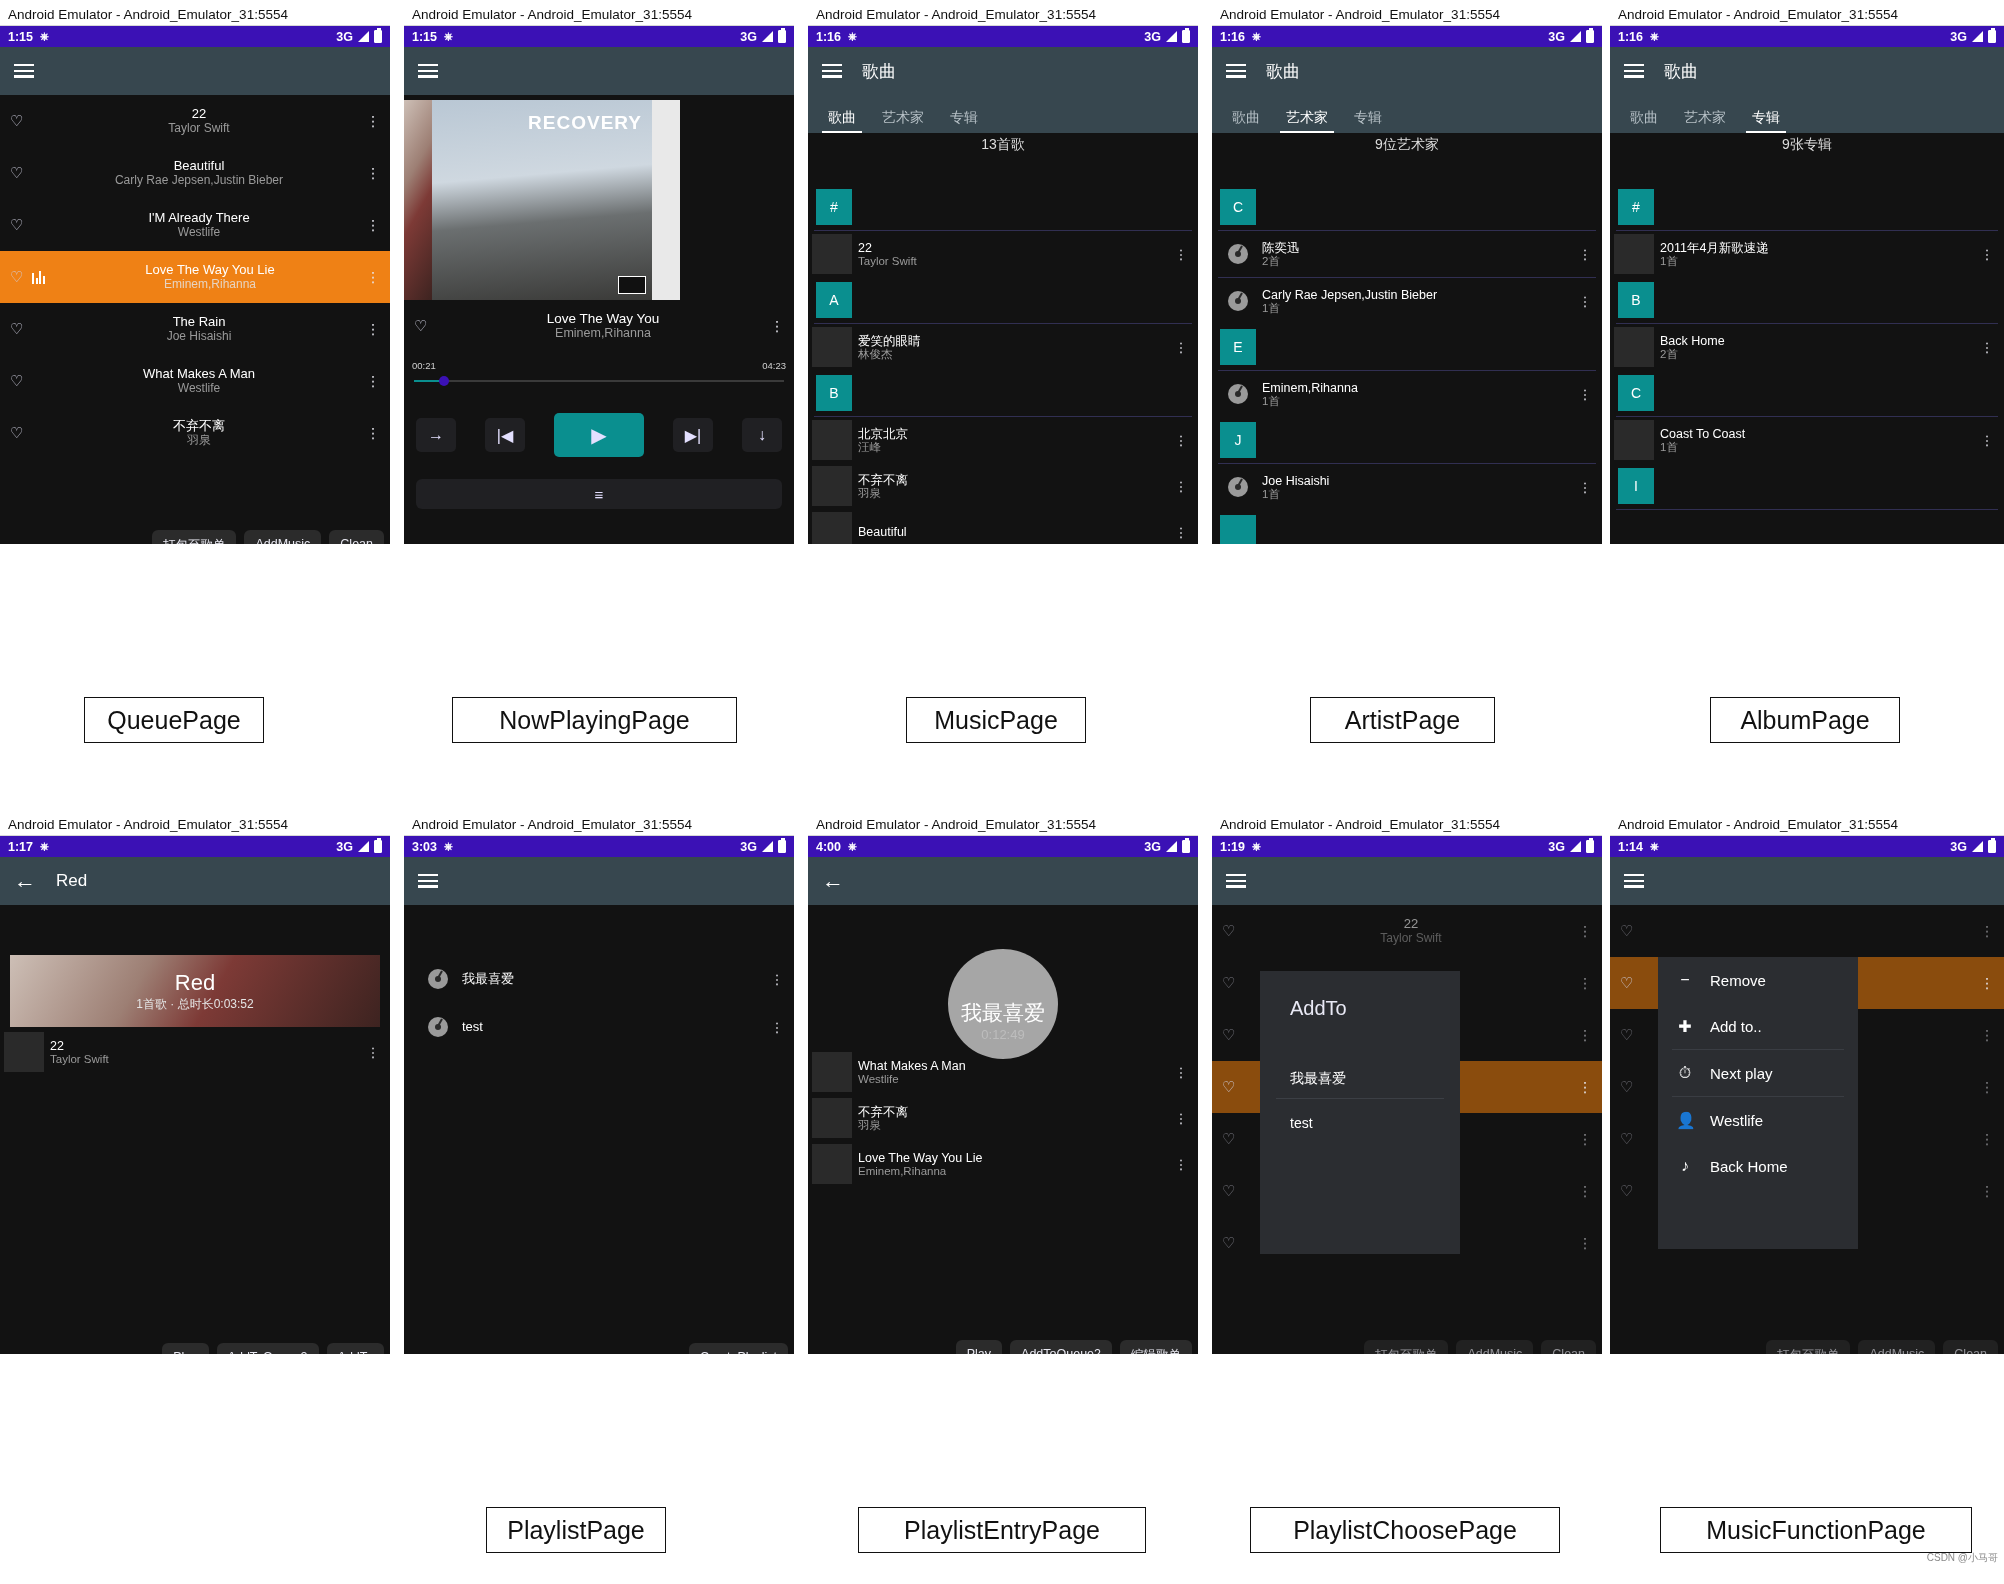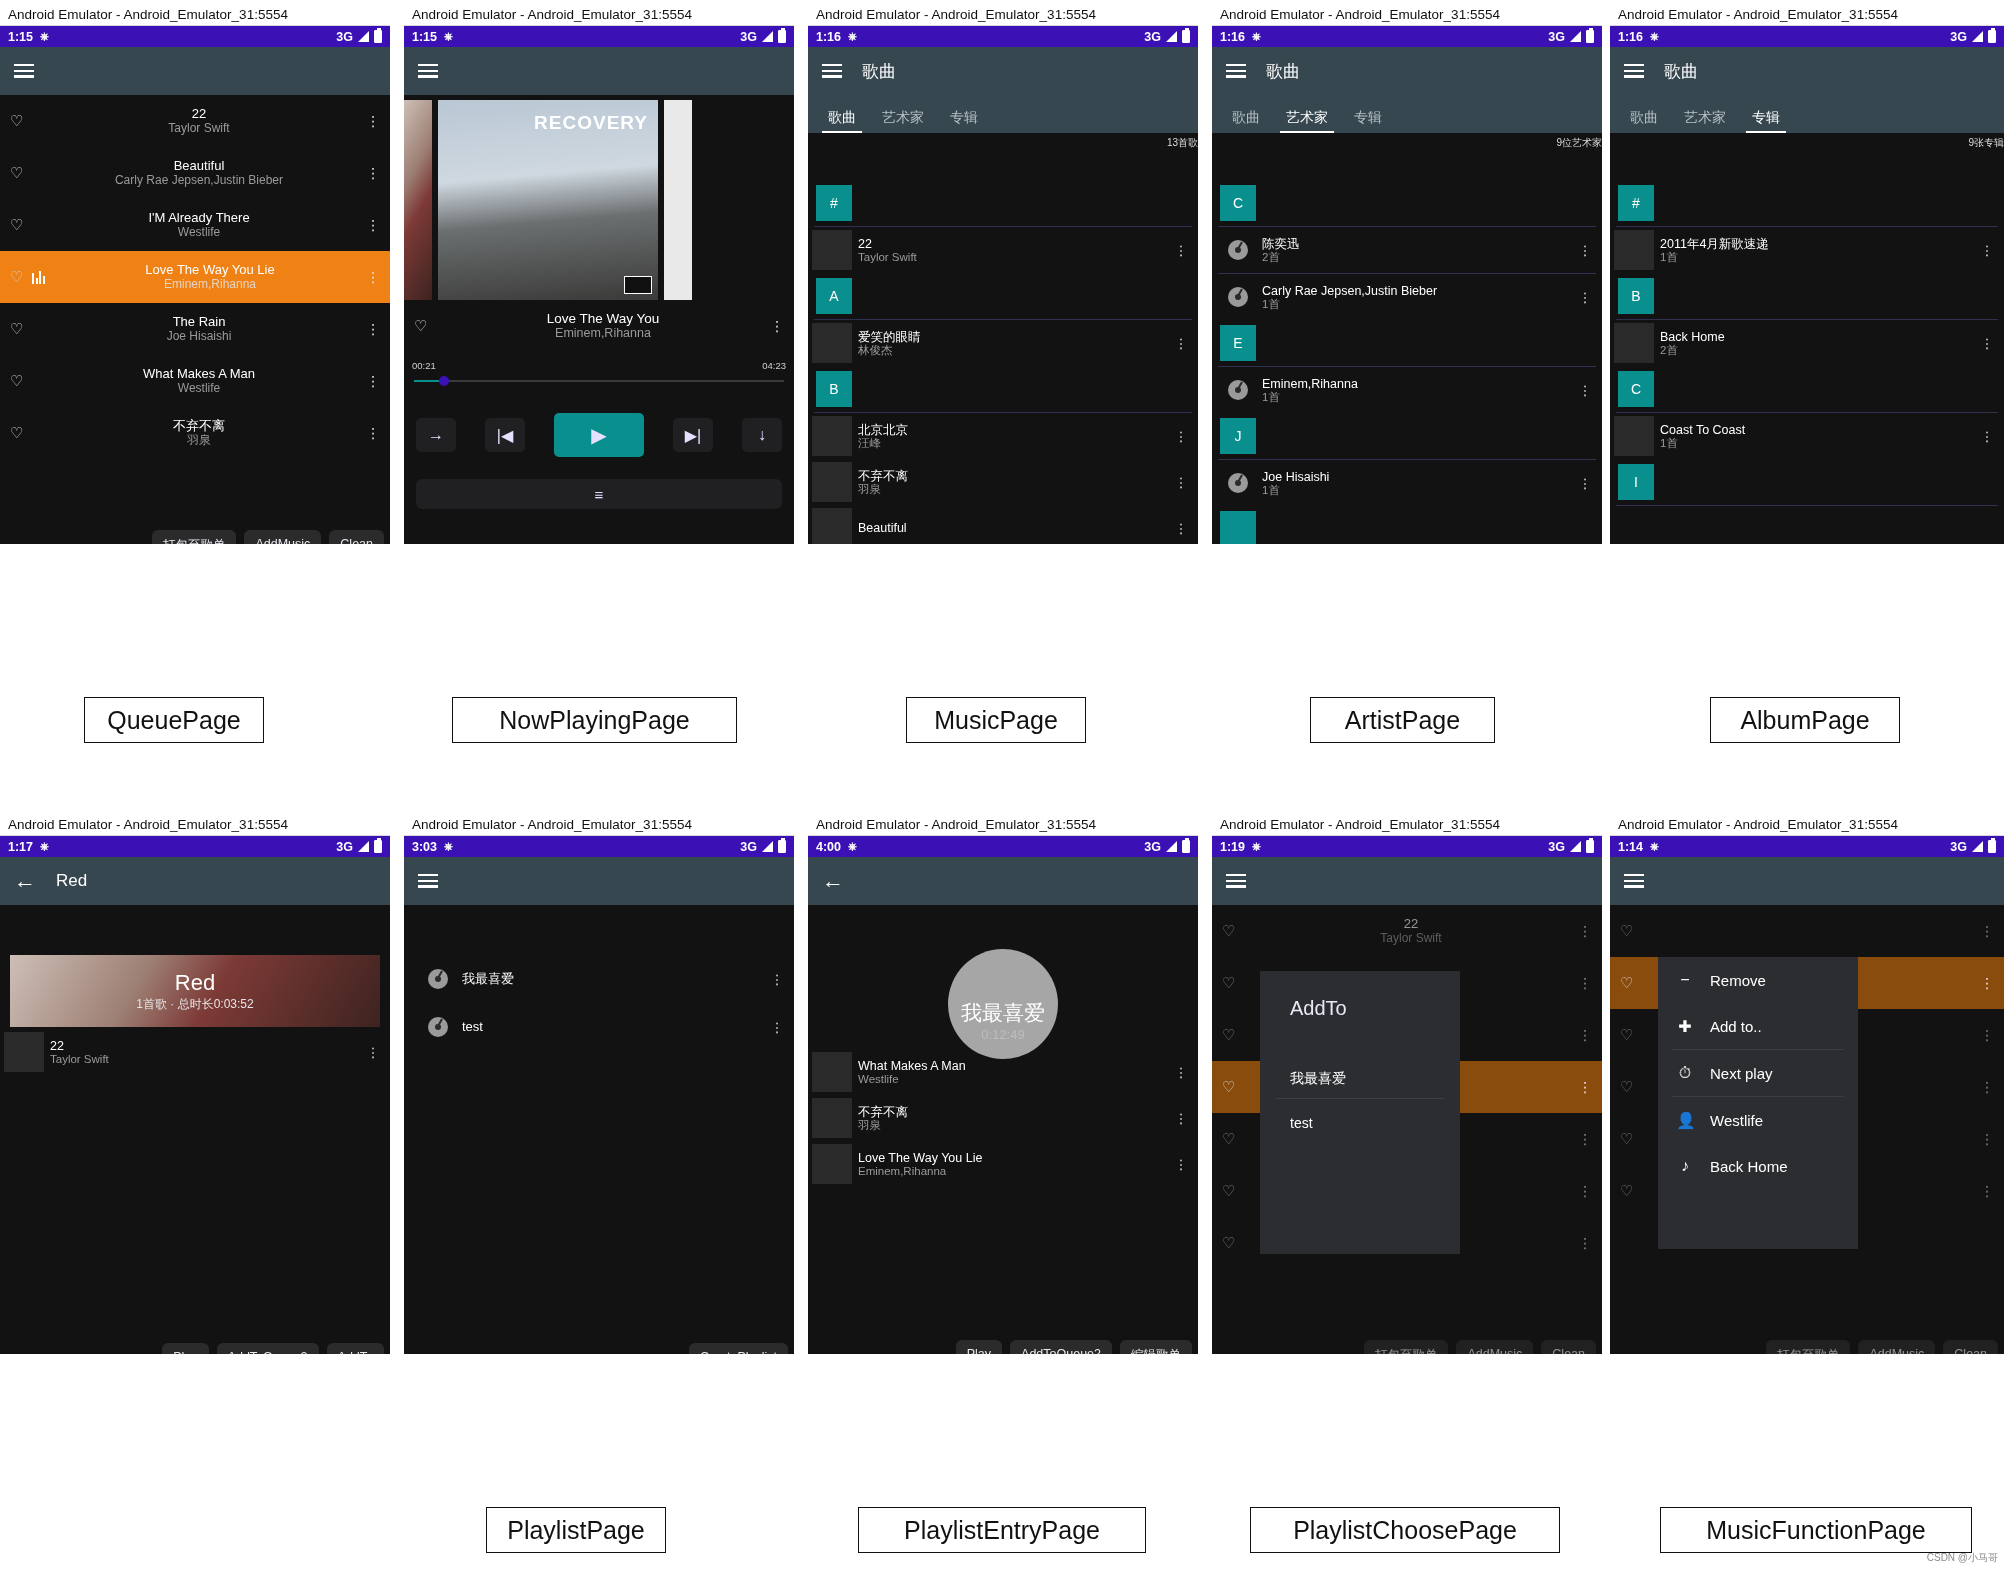--- a/index.html
+++ b/index.html
@@ -39,21 +39,21 @@
   .hamb i:nth-child(1){top:0;} .hamb i:nth-child(2){top:5.6px;} .hamb i:nth-child(3){top:11.2px;}
   .backarrow{ font-size:22px; line-height:1; color:#fff; }
   .appbar .title{ font-size:17px; }
 
   .tabs{ height:38px; background:#37474f; display:flex; align-items:flex-end; padding-left:20px; gap:26px; }
   .tab{ font-size:14px; color:#b6c0c6; padding-bottom:6px; position:relative; }
   .tab.active{ color:#fff; }
   .tab.active:after{ content:""; position:absolute; left:-6px; right:-6px; bottom:-1px; height:3px; background:#fff;}
 
   .screen{ background:#121212; position:relative; height:100%; overflow:hidden; }
-  .counttxt{ text-align:right; font-size:10px; color:#ddd; padding:3px 0 0; }
+  .counttxt{ text-align:center; font-size:14px; color:#ddd; padding:3px 0 0; }
 
   
   .row{ display:flex; align-items:center; height:52px; padding:0 10px; position:relative; }
   .row .heart{ color:#cfcfe0; font-size:15px; width:22px; flex:0 0 auto; }
   .row .txt{ flex:1; text-align:center; line-height:1.15; }
   .row .t1{ font-size:13px; color:#fff; }
   .row .t2{ font-size:12px; color:#9a9a9a; }
   .row .kebab{ color:#e8e8f0; font-size:14px; letter-spacing:0; width:14px; text-align:center; flex:0 0 auto;}
   .row.playing{ background:#ef8115; }
   .row.playing .t2{ color:#e7d3c0; }
@@ -89,21 +89,21 @@
   .art-recovery{ background:linear-gradient(175deg,#b9c7d4 0%,#cfd8e0 38%,#6b6f70 60%,#3a3a38 100%); }
   .art-red{ background:linear-gradient(120deg,#cdbfb6 0%,#9d7f74 35%,#7d3a36 55%,#3d2320 100%); }
   .art-jj{ background:linear-gradient(140deg,#2b2b33 0%,#13131a 60%,#0a0a0e 100%); }
   .art-wf{ background:linear-gradient(160deg,#5a6a82 0%,#243047 55%,#0e131c 100%); }
   .art-yq{ background:linear-gradient(150deg,#3a3128 0%,#1b1713 60%,#0d0b09 100%); }
   .art-wang{ background:linear-gradient(145deg,#5b3d8a 0%,#2d2448 50%,#101020 100%); }
   .art-2011{ background:linear-gradient(150deg,#d7c2e8 0%,#9fc3e8 45%,#5d7fb0 100%); }
   .art-pink{ background:linear-gradient(150deg,#f2b9c9 0%,#e78fae 60%,#c06a8c 100%); }
 
   
-  .npwrap{ height:210px; display:flex; align-items:center; gap:6px; padding:0 0; }
+  .npwrap{ height:210px; display:flex; align-items:center; padding:0 0; }
   .np-side{ width:28px; height:200px; }
   .np-main{ width:220px; height:200px; position:relative; }
   .np-title{ text-align:center; margin-top:10px; }
   .np-title .a{ font-size:13.5px; color:#fff; }
   .np-title .b{ font-size:12.5px; color:#9a9a9a; }
   .seekrow{ display:flex; justify-content:space-between; font-size:9.5px; color:#cfcfcf; padding:0 8px; }
   .seekbar{ margin:4px 10px 0; height:12px; position:relative; }
   .seekbar .track{ position:absolute;top:5px;left:0;right:0;height:2px;background:#3a3a3a;}
   .seekbar .fill{ position:absolute;top:5px;left:0;height:2px;background:#0a8f8f;}
   .seekbar .knob{ position:absolute;top:1px;width:10px;height:10px;border-radius:50%;background:#3b11b5;}

